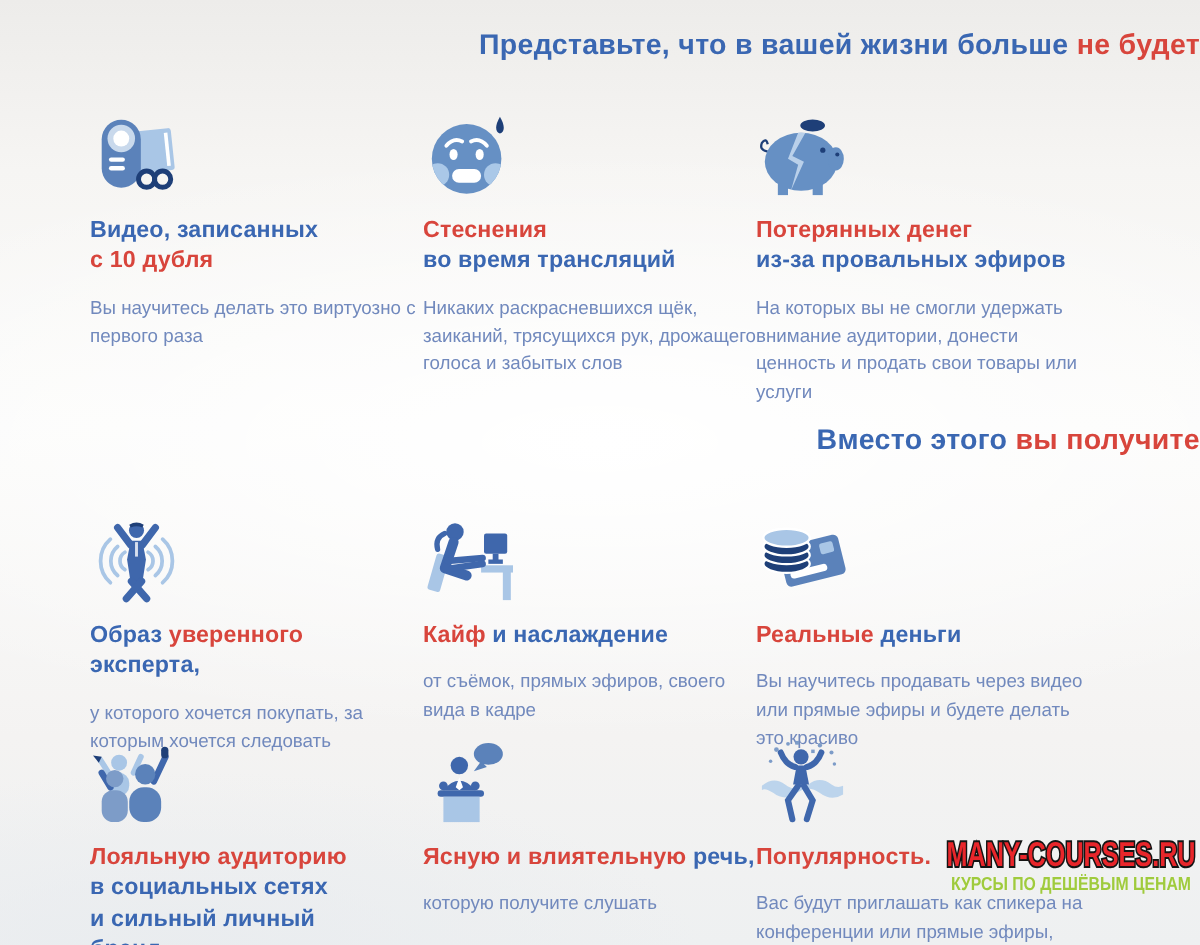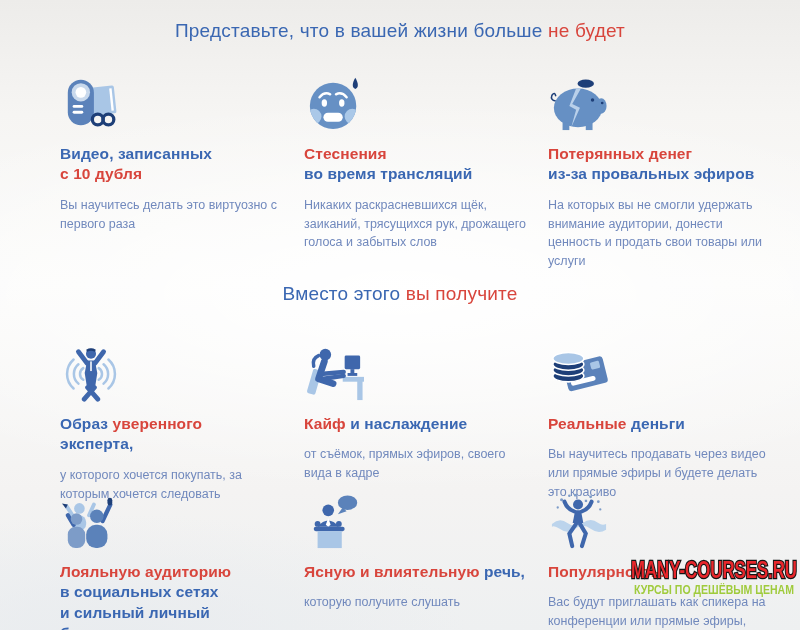--- a/index.html
+++ b/index.html
@@ -12,32 +12,32 @@
     position: relative;
     width: 800px; height: 630px;
     background:
       radial-gradient(900px 280px at 50% 295px, #ffffff 0%, rgba(255,255,255,0) 70%),
       radial-gradient(500px 180px at 15% 640px, #e9ecef 0%, rgba(233,236,239,0) 70%),
       linear-gradient(180deg, #edecea 0%, #f6f5f3 18%, #fbfbfa 45%, #f4f3f2 78%, #eef0f1 100%);
     overflow: hidden;
   }
   .heading {
     position: absolute; left: 0; width: 800px;
-    text-align: center;
-    font-size: 19px; font-weight: normal;
+    text-align: right;
+    font-size: 19px; font-weight: bold;
     letter-spacing: 0.2px;
   }
   .heading-1 { top: 20px; }
   .heading-2 { top: 283px; }
   .h-blue { color: #3a67b2; }
   .h-red  { color: #d8453c; }
 
   .row {
     position: absolute; left: 60px; width: 712px;
-    display: flex; gap: 22px;
+    display: flex; 
   }
   .row-1 { top: 74px; }
   .row-2 { top: 344px; }
   .row-3 { top: 492px; }
 
   .card { width: 222px; }
   .icon-wrap { height: 60px; margin-bottom: 10px; }
   .icon-wrap svg { display: block; }
 
   .card-title {

